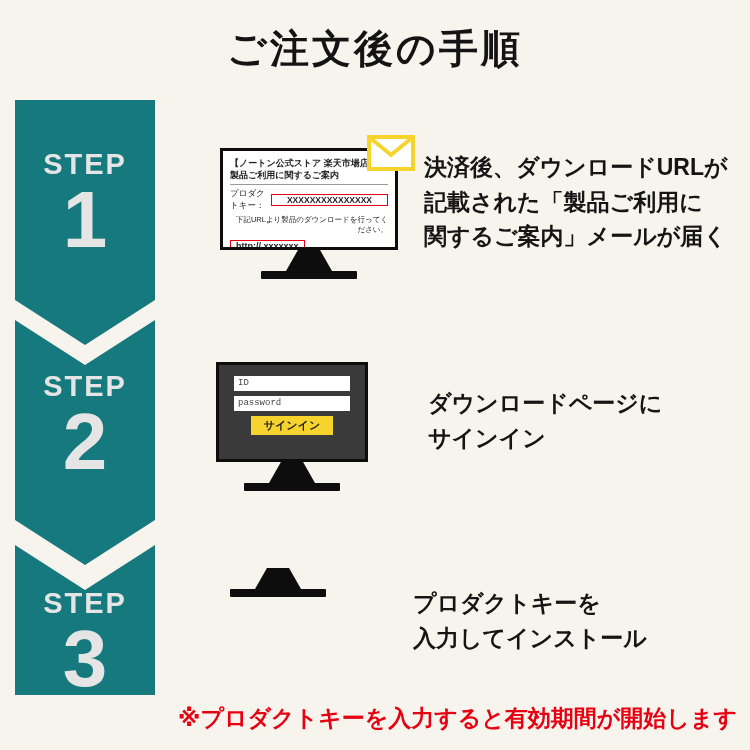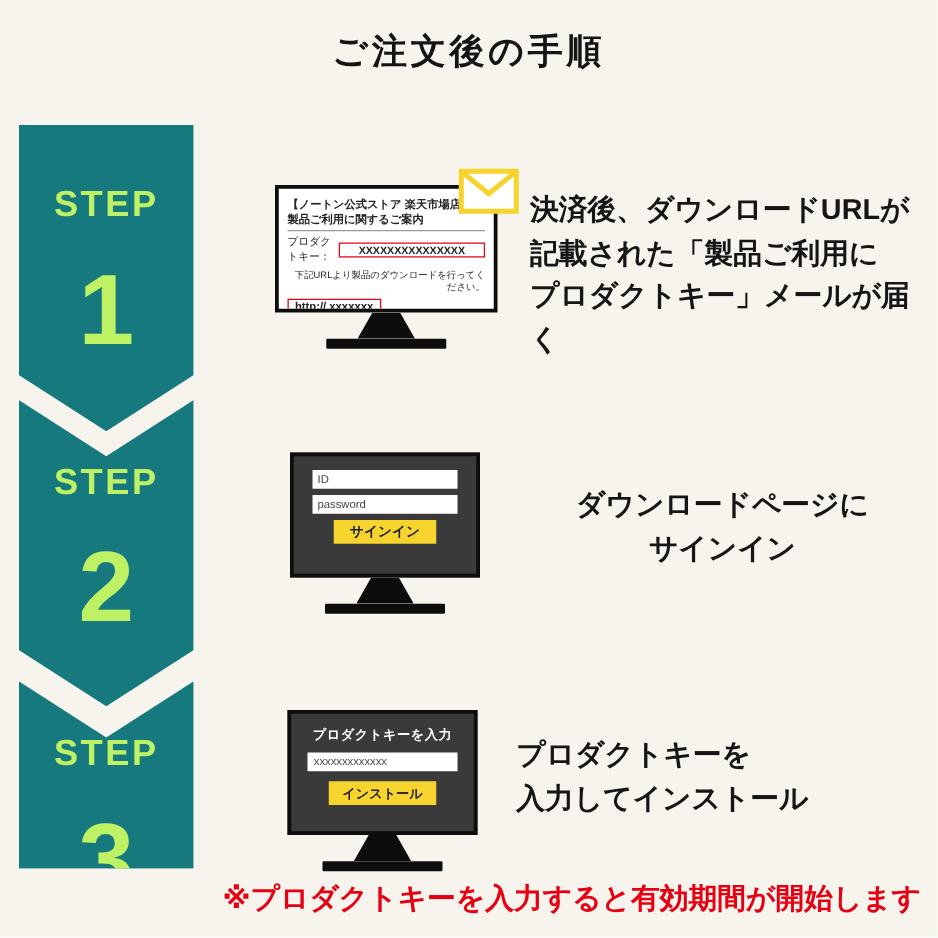--- a/index.html
+++ b/index.html
@@ -4,26 +4,26 @@
 <style>
   :root{
     --bg:#f7f4ee; --teal:#16797e; --yellow:#f6d32d; --red:#e60012;
     --ink:#1a1a1a; --screen-dark:#3a3a3a; --frame:#0d0d0d;
   }
   *{margin:0;padding:0;box-sizing:border-box;}
   html,body{background:#fff;}
   body{font-family:"Liberation Sans","DejaVu Sans",sans-serif;color:var(--ink);}
   .page{position:relative;width:750px;height:750px;background:var(--bg,#f7f4ee);overflow:hidden;}
   .title{position:absolute;top:22px;left:0;width:100%;text-align:center;
-         font-size:28px;font-weight:bold;letter-spacing:3px;color:#141414;}
+         font-size:39px;font-weight:bold;letter-spacing:3px;color:#141414;}
   .multiline{white-space:pre-line;}
 
   
   .step-block{position:absolute;left:15px;width:140px;background:var(--teal,#16797e);
-              color:#bef264;display:flex;flex-direction:column;align-items:center;gap:28px;}
+              color:#e5e5e5;display:flex;flex-direction:column;align-items:center;}
   .block1{top:100px;height:245px;padding-top:50px;
           clip-path:polygon(0 0,100% 0,100% calc(100% - 45px),50% 100%,0 calc(100% - 45px));}
   .block2{top:320px;height:245px;padding-top:52px;
           clip-path:polygon(0 0,50% 45px,100% 0,100% calc(100% - 45px),50% 100%,0 calc(100% - 45px));}
   .block3{top:545px;height:150px;padding-top:44px;
           clip-path:polygon(0 0,50% 45px,100% 0,100% 100%,0 100%);}
   .step-label{font-size:29px;font-weight:bold;letter-spacing:2px;line-height:1;}
   .step-number{font-size:80px;font-weight:bold;line-height:0.92;margin-top:4px;}
 
   
@@ -56,21 +56,21 @@
   .btn-signin{width:82px;height:19px;font-size:11px;margin:5px auto 0;}
   .screen3{width:152px;height:100px;padding:10px 13px;}
   .key-prompt{color:#fff;font-size:10.5px;font-weight:bold;text-align:center;letter-spacing:0.5px;}
   .key-input{background:#fff;height:15px;font-size:9px;color:#444;padding:2px 5px;
              margin-top:7px;line-height:11px;}
   .btn-install{width:86px;height:19px;font-size:10.5px;margin:8px auto 0;}
 
   
   .desc{position:absolute;font-weight:bold;color:#151515;font-size:23px;line-height:1.5;}
   .desc1{left:424px;top:150px;width:316px;}
-  .desc2{left:428px;top:386px;width:300px;text-align:center;}
+  .desc2{left:428px;top:386px;width:300px;}
   .desc3{left:413px;top:586px;width:300px;}
 
   .footnote{position:absolute;right:13px;top:703px;font-size:23px;font-weight:bold;
             color:var(--red,#e60012);}
 </style>
 </head>
 <body>
 
 <div class="page">
 
@@ -97,28 +97,28 @@
     <div class="stand-base"></div>
   </div>
 
   <svg class="envelope" viewBox="0 0 50 38">
     <rect x="3" y="3" width="44" height="32"></rect>
     <path d="M3 3 L25 21 L47 3"></path>
   </svg>
 
   <div class="desc desc1 multiline">決済後、ダウンロードURLが
 記載された「製品ご利用に
-プロダクトキー」メールが届く</div>
+関するご案内」メールが届く</div>
 
   <div class="step-block block2">
     <div class="step-label">STEP</div>
     <div class="step-number">2</div>
   </div>
 
-  <div class="monitor" style="left:232px;top:362px;">
+  <div class="monitor" style="left:216px;top:362px;font-family:Liberation Mono, monospace;">
     <div class="screen screen-dark screen2">
       <div class="login-input">
         <span>ID</span>
       </div>
       <div class="login-input">
         <span>password</span>
       </div>
       <div class="screen-button btn-signin">サインイン</div>
     </div>
     <div class="stand-neck"></div>
@@ -127,25 +127,20 @@
 
   <div class="desc desc2 multiline">ダウンロードページに
 サインイン</div>
 
   <div class="step-block block3">
     <div class="step-label">STEP</div>
     <div class="step-number">3</div>
   </div>
 
   <div class="monitor" style="left:230px;top:568px;">
-    <div class="screen screen-dark screen3">
-      <div class="key-prompt">プロダクトキーを入力</div>
-      <div class="key-input">xxxxxxxxxxxxx</div>
-      <div class="screen-button btn-install">インストール</div>
-    </div>
     <div class="stand-neck"></div>
     <div class="stand-base"></div>
   </div>
 
   <div class="desc desc3 multiline">プロダクトキーを
 入力してインストール</div>
 
   <div class="footnote">※プロダクトキーを入力すると有効期間が開始します</div>
 
 </div>

